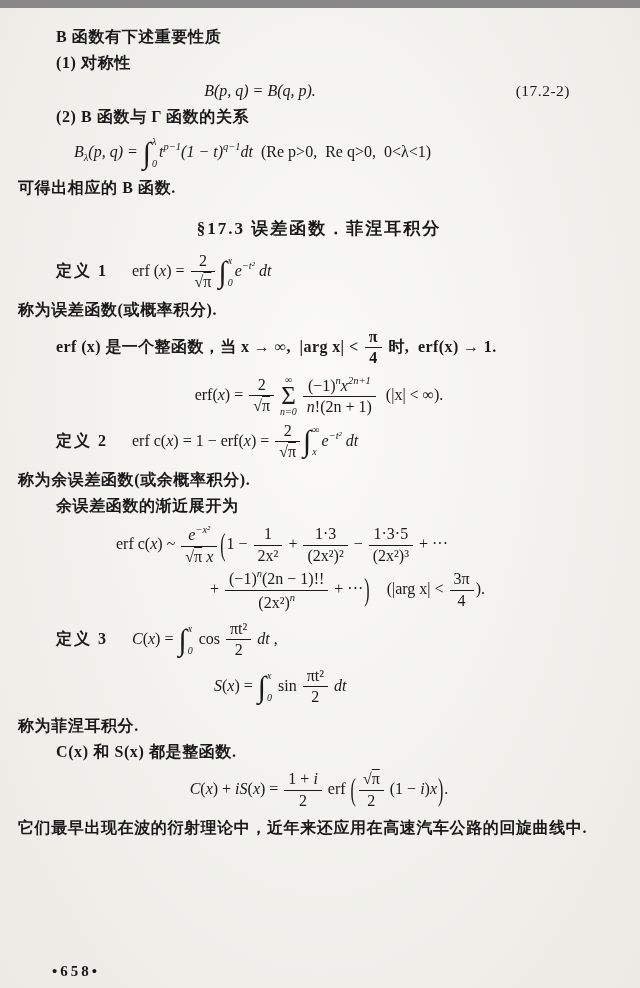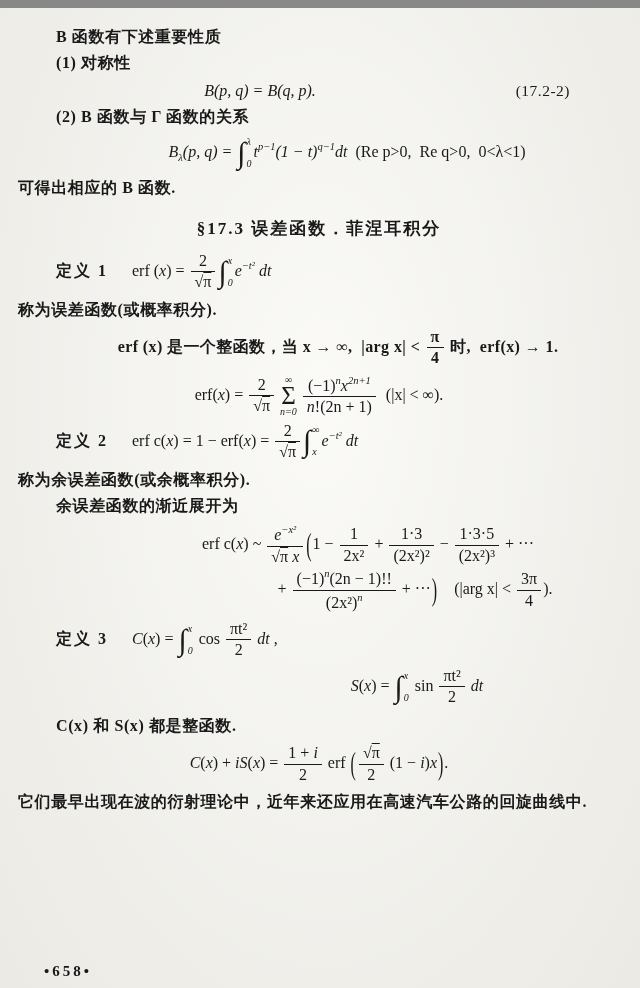--- a/index.html
+++ b/index.html
@@ -13,21 +13,21 @@
   .content{padding:16px 20px 0 18px;}
   .cn{font-size:16px;font-weight:600;letter-spacing:.6px;line-height:26px;margin:0;}
   .ind{padding-left:38px;}
   .ind-sm{padding-left:18px;}
   .section-title{
     font-size:17px;font-weight:700;letter-spacing:2px;text-align:center;
     margin:16px 0 12px 0;
   }
   .eqrow{position:relative;display:flex;justify-content:center;align-items:center;}
   .eqrow.numbered{padding-right:118px;}
-  .eqrow.left{justify-content:center;}
+  .eqrow.left{justify-content:flex-start;}
   .eqnum{position:absolute;right:50px;top:50%;transform:translateY(-50%);font-size:15.5px;letter-spacing:.5px;}
   .defrow{display:flex;align-items:center;padding-left:38px;}
   .def-label{font-weight:700;font-size:16px;letter-spacing:2px;margin-right:24px;white-space:nowrap;}
   
   .formula{font-size:16px;white-space:pre;line-height:1.25;}
   .formula.text-line{font-weight:600;letter-spacing:.4px;}
   .formula .rm{font-style:normal;}
   .formula .it{font-style:italic;}
   .frac{display:inline-block;vertical-align:middle;text-align:center;padding:0 2px;line-height:1.15;}
   .fnum{display:block;padding:0 4px 1px 4px;border-bottom:1.4px solid currentColor;}
@@ -37,21 +37,21 @@
   .int-lims{display:inline-flex;flex-direction:column;justify-content:space-between;height:32px;font-size:10px;font-style:italic;margin-left:1px;}
   .ltop,.lbot{line-height:10px;}
   .sum{display:inline-flex;flex-direction:column;align-items:center;vertical-align:middle;margin:0 4px;font-size:10px;font-style:italic;line-height:10px;}
   .ssign{font-size:25px;line-height:22px;font-style:normal;}
   .sup{font-size:10.5px;vertical-align:7px;font-style:italic;}
   .sub{font-size:10.5px;vertical-align:-4px;font-style:italic;}
   .sqrt{white-space:nowrap;}
   .rad{font-style:normal;}
   .radend{text-decoration:overline;}
   .big{display:inline-block;vertical-align:middle;transform:scaleY(2.0);padding:0 1px;font-style:normal;font-weight:400;}
-  .pagenum{position:absolute;left:44px;bottom:16px;font-size:15px;font-weight:700;letter-spacing:3px;}
+  .pagenum{position:absolute;left:52px;bottom:16px;font-size:15px;font-weight:700;letter-spacing:3px;}
 </style>
 </head>
 <body>
 
 <div class="page">
   <main class="content">
 
     <p class="cn ind">B 函数有下述重要性质</p>
     <p class="cn ind">(1) 对称性</p>
 
@@ -105,20 +105,21 @@
 
     <div class="defrow" style="margin:3px 0 7px 0">
       <span class="def-label">定义 3</span>
       <span class="formula"><span class="it">C</span><span class="rm">(</span><span class="it">x</span><span class="rm">) = </span><span class="int"><span class="int-sign">∫</span><span class="int-lims"><span class="ltop">x</span><span class="lbot">0</span></span></span><span class="rm"> cos </span><span class="frac"><span class="fnum"><span class="rm">πt²</span></span><span class="fden"><span class="rm">2</span></span></span><span class="it"> dt</span><span class="rm"> ,</span></span>
     </div>
 
     <div class="eqrow left" style="margin:0 0 7px 0;padding-left:196px">
       <span class="formula"><span class="it">S</span><span class="rm">(</span><span class="it">x</span><span class="rm">) = </span><span class="int"><span class="int-sign">∫</span><span class="int-lims"><span class="ltop">x</span><span class="lbot">0</span></span></span><span class="rm"> sin </span><span class="frac"><span class="fnum"><span class="rm">πt²</span></span><span class="fden"><span class="rm">2</span></span></span><span class="it"> dt</span></span>
     </div>
 
+    <p class="cn">称为菲涅耳积分.</p>
     <p class="cn ind">C(x) 和 S(x) 都是整函数.</p>
 
     <div class="eqrow" style="margin:5px 0 5px 0">
       <span class="formula"><span class="it">C</span><span class="rm">(</span><span class="it">x</span><span class="rm">) + </span><span class="it">iS</span><span class="rm">(</span><span class="it">x</span><span class="rm">) = </span><span class="frac"><span class="fnum"><span class="rm">1 + </span><span class="it">i</span></span><span class="fden"><span class="rm">2</span></span></span><span class="rm"> erf </span><span class="big">(</span><span class="frac"><span class="fnum"><span class="sqrt"><span class="rad">√</span><span class="radend">π</span></span></span><span class="fden"><span class="rm">2</span></span></span><span class="rm"> (1 − </span><span class="it">i</span><span class="rm">)</span><span class="it">x</span><span class="big">)</span><span class="rm">.</span></span>
     </div>
 
     <p class="cn">它们最早出现在波的衍射理论中，近年来还应用在高速汽车公路的回旋曲线中.</p>
   </main>
 
   <span class="pagenum">•658•</span>

